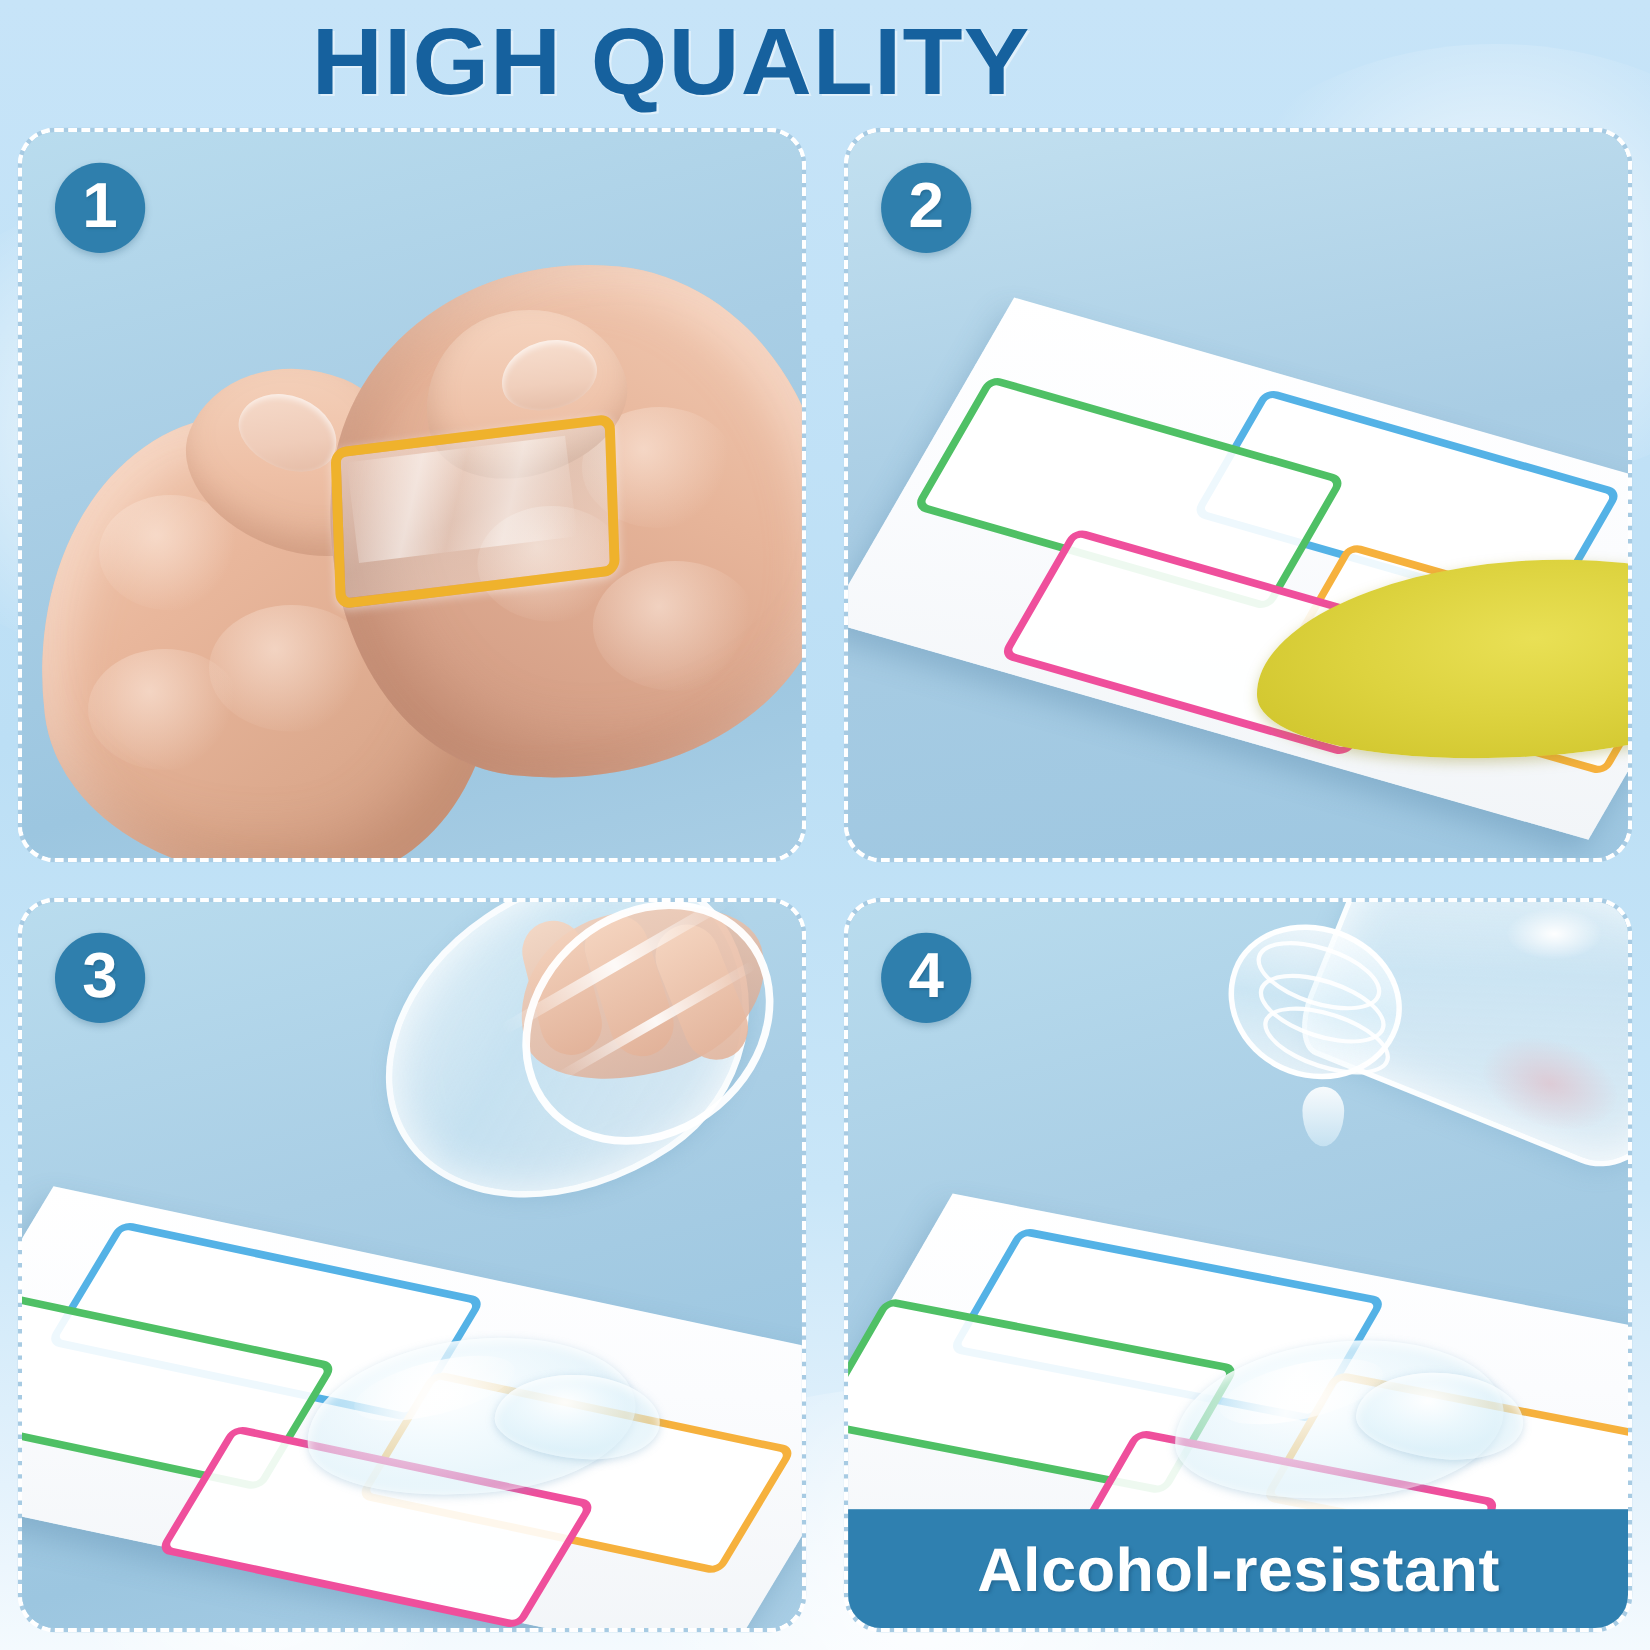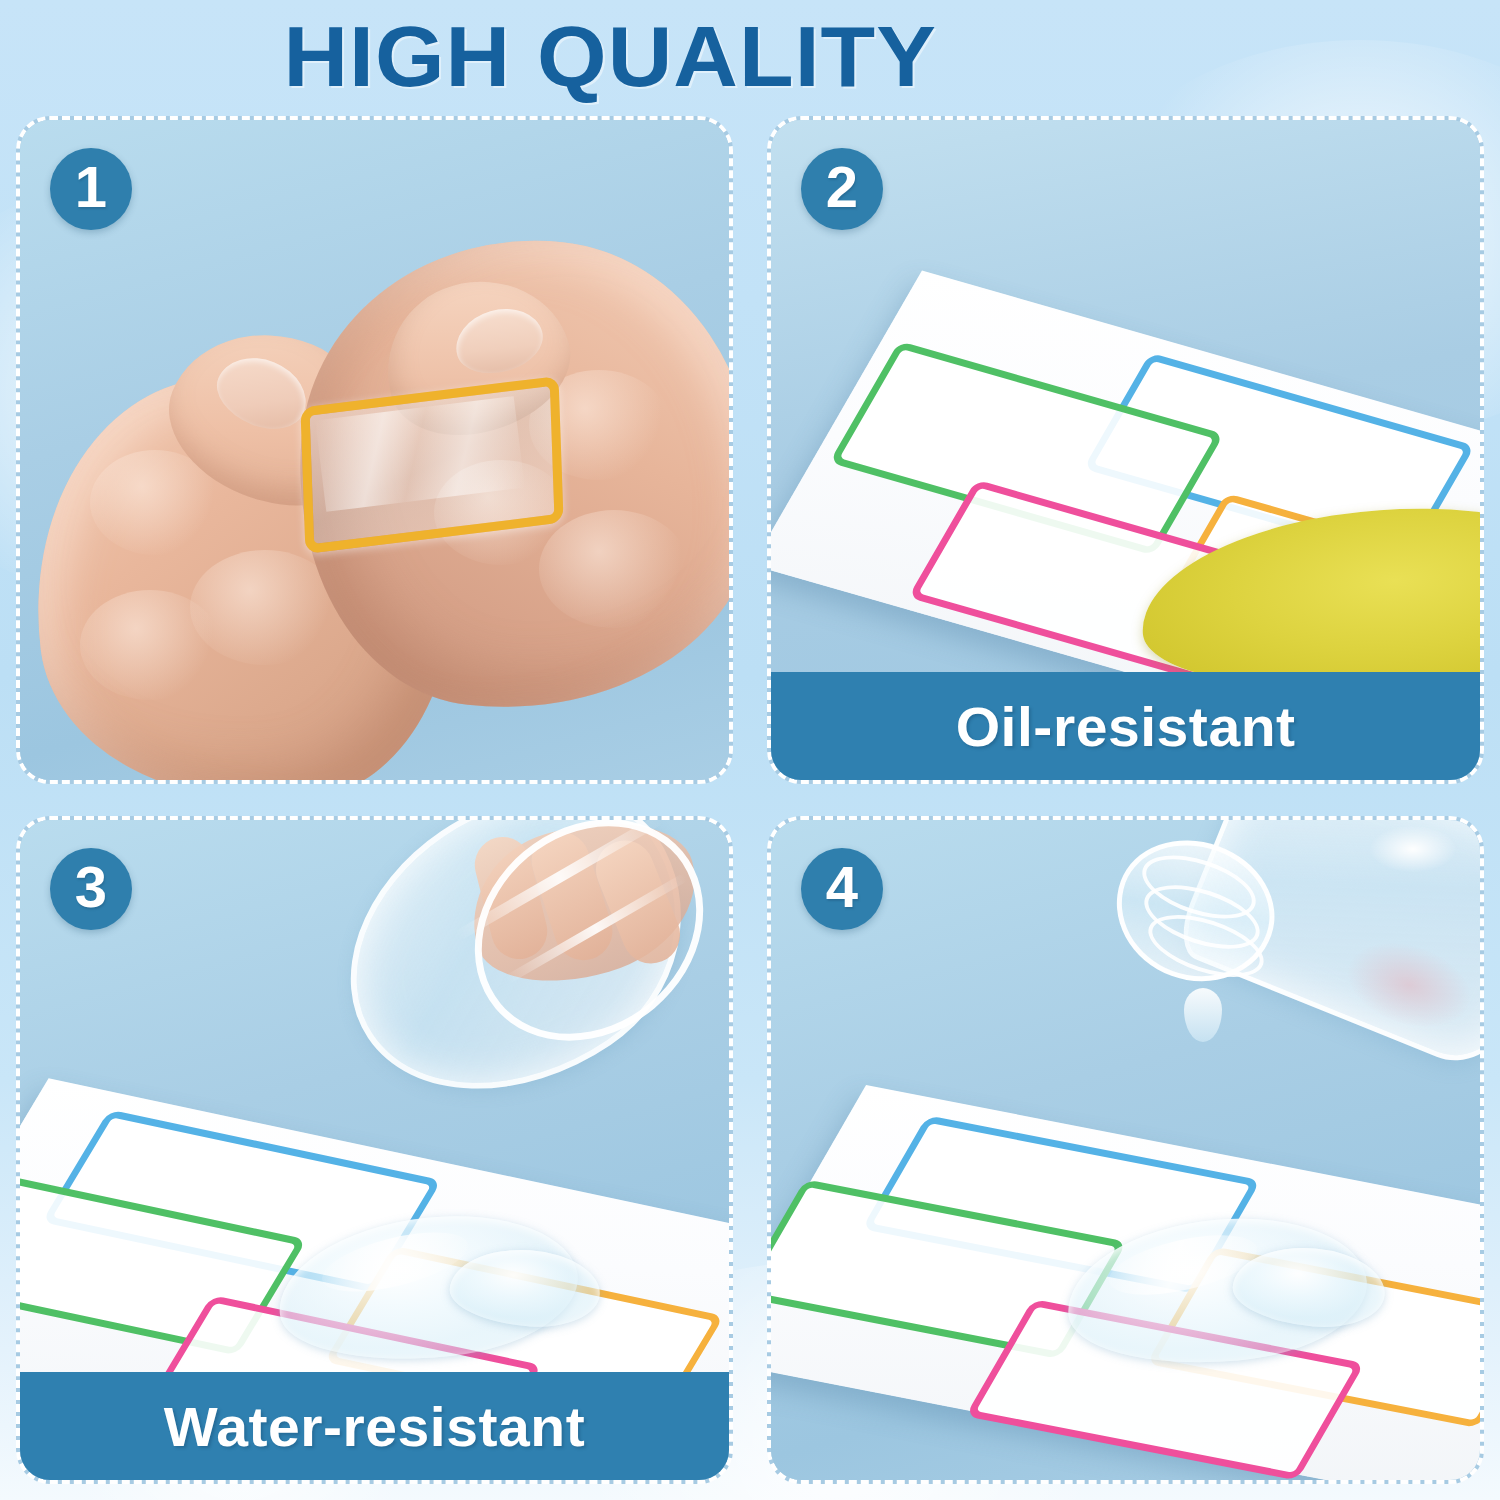--- a/index.html
+++ b/index.html
@@ -458,23 +458,20 @@
       </div>
 
       <div class="oil-pool"></div>
 
     </div>
 
     <div class="badge">
       <span class="badge-num">2</span>
     </div>
 
-    <div class="caption">
-      <span class="caption-text">Oil-resistant</span>
-    </div>
   </div>
 
   <div class="panel">
     <div class="photo">
       <div class="backdrop"></div>
 
       <div class="glass-hand"></div>
       <div class="glass-finger" style="right:62px;  top:18px;  width:58px; height:128px; transform:rotate(-22deg);"></div>
       <div class="glass-finger" style="right:128px; top:10px;  width:58px; height:132px; transform:rotate(-18deg);"></div>
       <div class="glass-finger" style="right:190px; top:16px;  width:56px; height:124px; transform:rotate(-14deg);"></div>
@@ -492,23 +489,20 @@
 
       <div class="puddle" style="left:258px; top:398px; width:300px; height:140px; transform:rotate(-6deg);"></div>
       <div class="puddle-hi" style="left:300px; top:418px; width:150px; height:48px; transform:rotate(-14deg);"></div>
       <div class="puddle" style="left:430px; top:430px; width:150px; height:76px; transform:rotate(4deg);"></div>
     </div>
 
     <div class="badge">
       <span class="badge-num">3</span>
     </div>
 
-    <div class="caption">
-      <span class="caption-text">Water-resistant</span>
-    </div>
   </div>
 
   <div class="panel">
     <div class="photo">
       <div class="backdrop"></div>
 
       <div class="bottle"></div>
       <div class="bottle-tint"></div>
       <div class="bottle-neck"></div>
       <div class="thread" style="right:222px; top:40px;  width:110px; height:46px; transform:rotate(18deg);"></div>
@@ -526,15 +520,18 @@
 
       <div class="puddle" style="left:296px; top:400px; width:300px; height:142px; transform:rotate(-5deg);"></div>
       <div class="puddle-hi" style="left:336px; top:420px; width:152px; height:50px; transform:rotate(-13deg);"></div>
       <div class="puddle" style="left:462px; top:428px; width:152px; height:78px; transform:rotate(5deg);"></div>
     </div>
 
     <div class="badge">
       <span class="badge-num">4</span>
     </div>
 
+    <div class="caption">
+      <span class="caption-text">Alcohol-resistant</span>
+    </div>
   </div>
 
 </div>
 
 </body></html>

